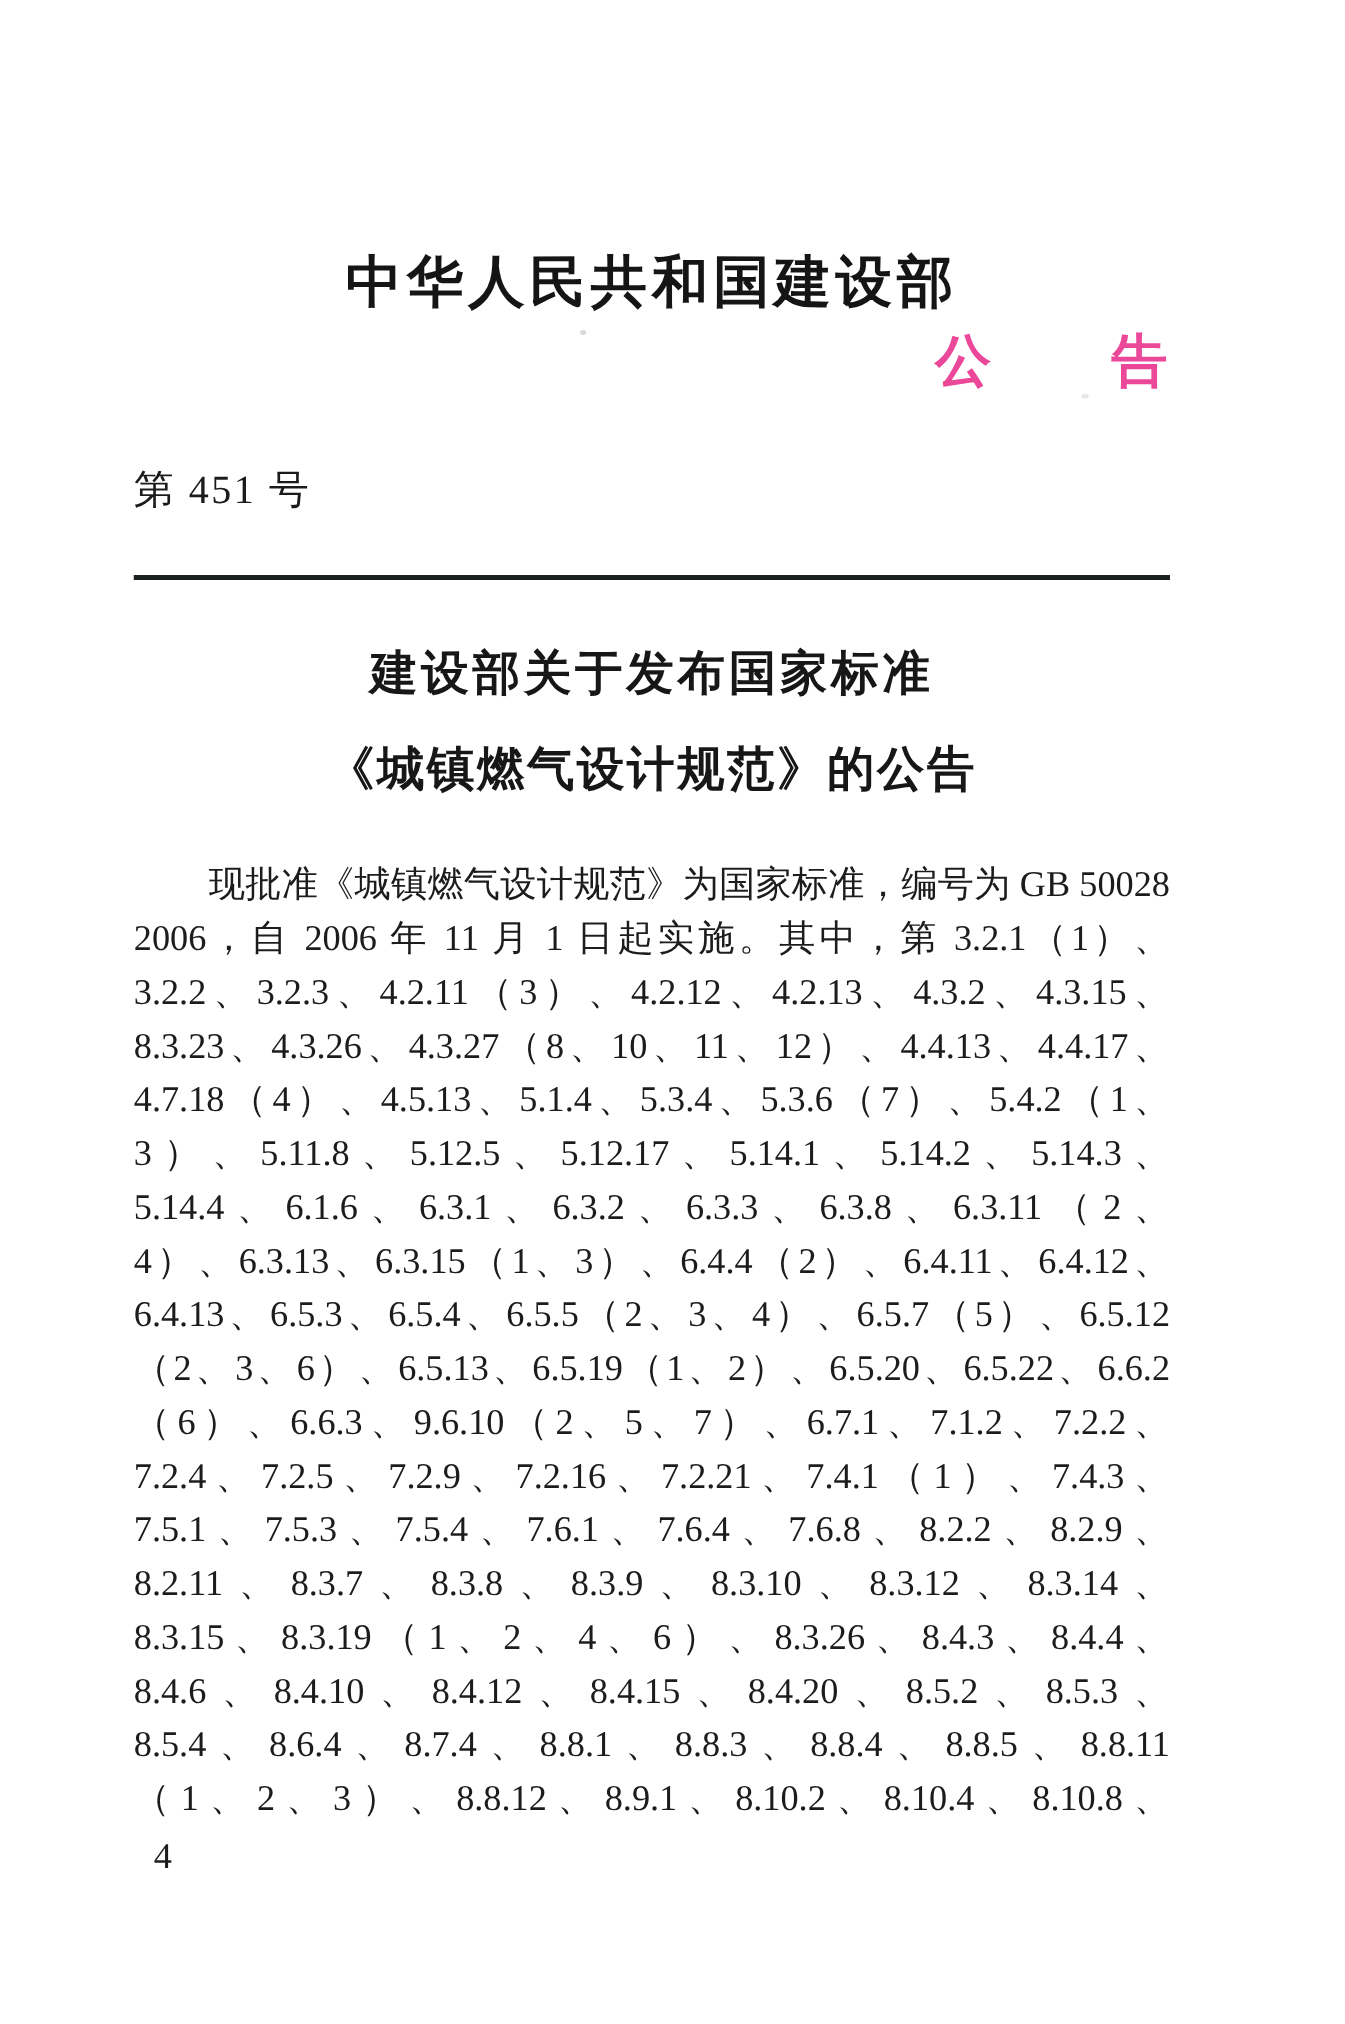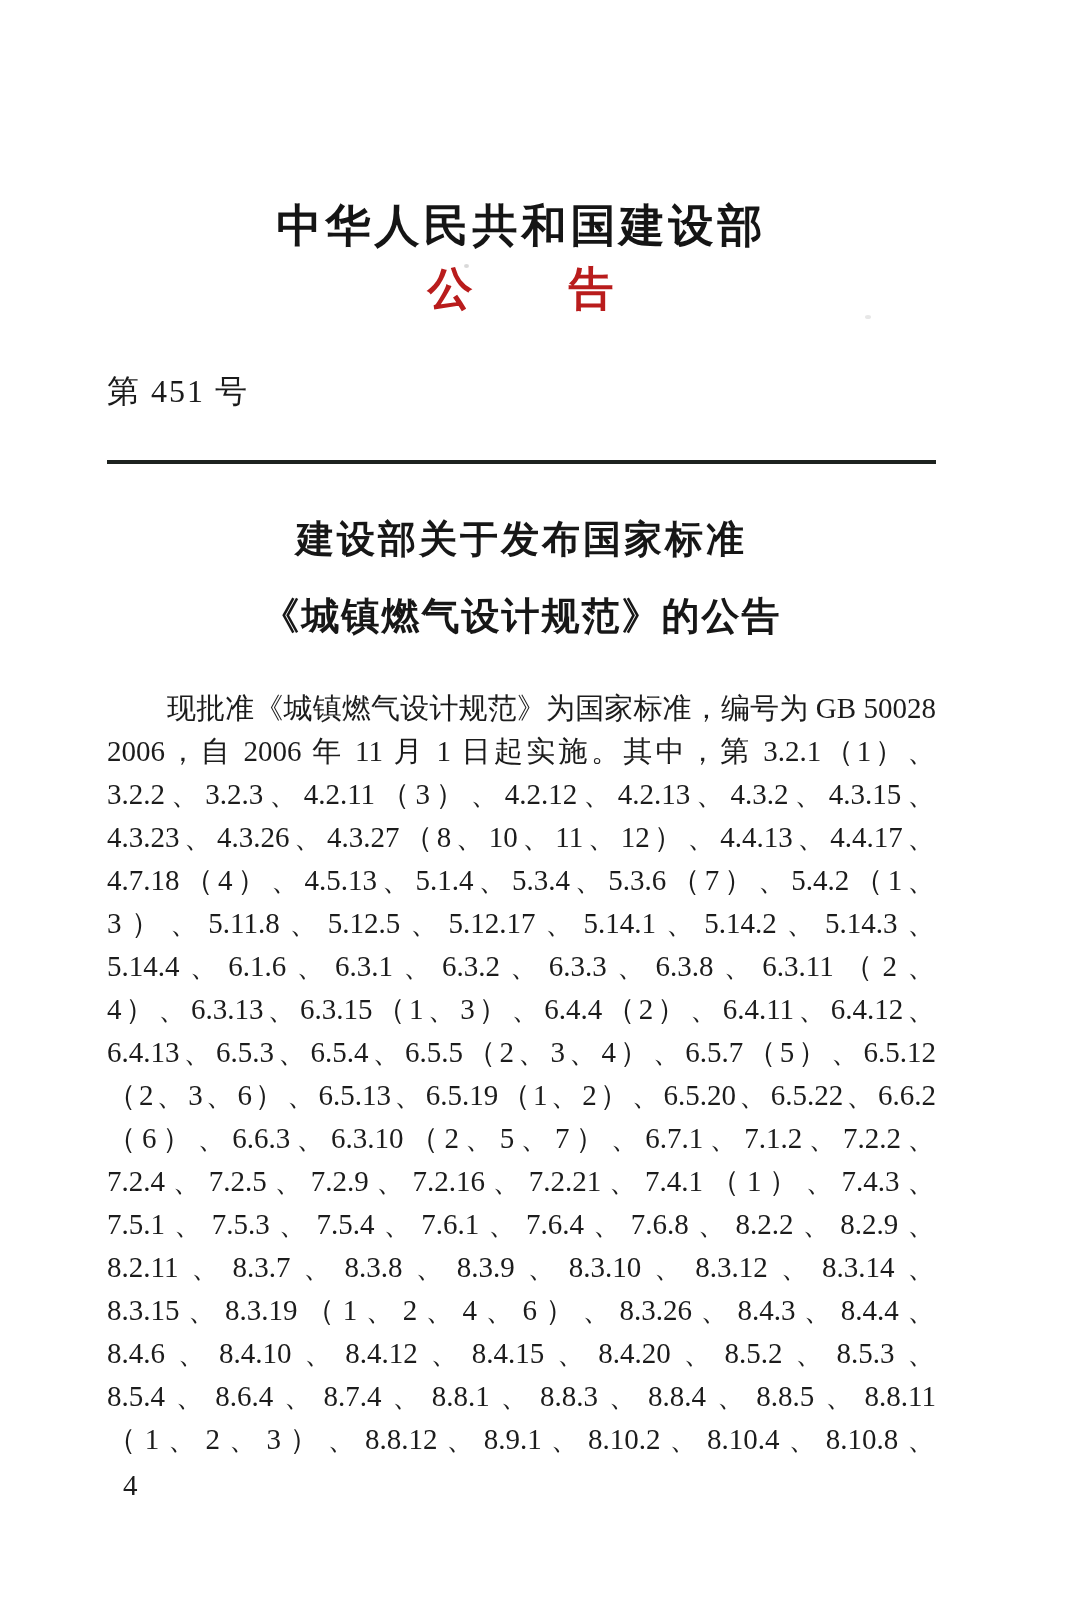--- a/index.html
+++ b/index.html
@@ -19,27 +19,27 @@
   }
   .title-ministry {
     text-align: center;
     font-size: 45px;
     font-weight: bold;
     letter-spacing: 4px;
     line-height: 1.05;
     color: #151515;
   }
   .title-bulletin {
-    text-align: center;
+    text-align: right;
     font-size: 45px;
     font-weight: bold;
     letter-spacing: 2px;
     line-height: 1.0;
     margin-top: 17px;
-    color: #b91c1c;
+    color: #ec4899;
     font-family: Liberation Serif, serif;
   }
   .doc-number {
     text-align: left;
     font-size: 32px;
     font-weight: normal;
     letter-spacing: 2px;
     margin-top: 58px;
     color: #1b1b1b;
   }
@@ -126,28 +126,28 @@
 
     <div class="rule"></div>
 
     <div class="subtitle-1">建设部关于发布国家标准</div>
     <div class="subtitle-2">《城镇燃气设计规范》的公告</div>
 
     <div class="body-text">
       <div class="body-line indent">现批准《城镇燃气设计规范》为国家标准，编号为 GB 50028 -</div>
       <div class="body-line">2006，自 2006 年 11 月 1 日起实施。其中，第 3.2.1（1）、</div>
       <div class="body-line">3.2.2、3.2.3、4.2.11（3）、4.2.12、4.2.13、4.3.2、4.3.15、</div>
-      <div class="body-line">4.3.23、4.3.26、4.3.27（8、10、11、12）、4.4.13、4.4.17、</div>
+      <div class="body-line">8.3.23、4.3.26、4.3.27（8、10、11、12）、4.4.13、4.4.17、</div>
       <div class="body-line">4.7.18（4）、4.5.13、5.1.4、5.3.4、5.3.6（7）、5.4.2（1、</div>
       <div class="body-line">3）、5.11.8、5.12.5、5.12.17、5.14.1、5.14.2、5.14.3、</div>
       <div class="body-line">5.14.4、6.1.6、6.3.1、6.3.2、6.3.3、6.3.8、6.3.11（2、</div>
       <div class="body-line">4）、6.3.13、6.3.15（1、3）、6.4.4（2）、6.4.11、6.4.12、</div>
       <div class="body-line">6.4.13、6.5.3、6.5.4、6.5.5（2、3、4）、6.5.7（5）、6.5.12</div>
       <div class="body-line">（2、3、6）、6.5.13、6.5.19（1、2）、6.5.20、6.5.22、6.6.2</div>
-      <div class="body-line">（6）、6.6.3、6.3.10（2、5、7）、6.7.1、7.1.2、7.2.2、</div>
+      <div class="body-line">（6）、6.6.3、9.6.10（2、5、7）、6.7.1、7.1.2、7.2.2、</div>
       <div class="body-line">7.2.4、7.2.5、7.2.9、7.2.16、7.2.21、7.4.1（1）、7.4.3、</div>
       <div class="body-line">7.5.1、7.5.3、7.5.4、7.6.1、7.6.4、7.6.8、8.2.2、8.2.9、</div>
       <div class="body-line">8.2.11、8.3.7、8.3.8、8.3.9、8.3.10、8.3.12、8.3.14、</div>
       <div class="body-line">8.3.15、8.3.19（1、2、4、6）、8.3.26、8.4.3、8.4.4、</div>
       <div class="body-line">8.4.6、8.4.10、8.4.12、8.4.15、8.4.20、8.5.2、8.5.3、</div>
       <div class="body-line">8.5.4、8.6.4、8.7.4、8.8.1、8.8.3、8.8.4、8.8.5、8.8.11</div>
       <div class="body-line">（1、2、3）、8.8.12、8.9.1、8.10.2、8.10.4、8.10.8、</div>
     </div>
 
     <div class="page-number">4</div>

